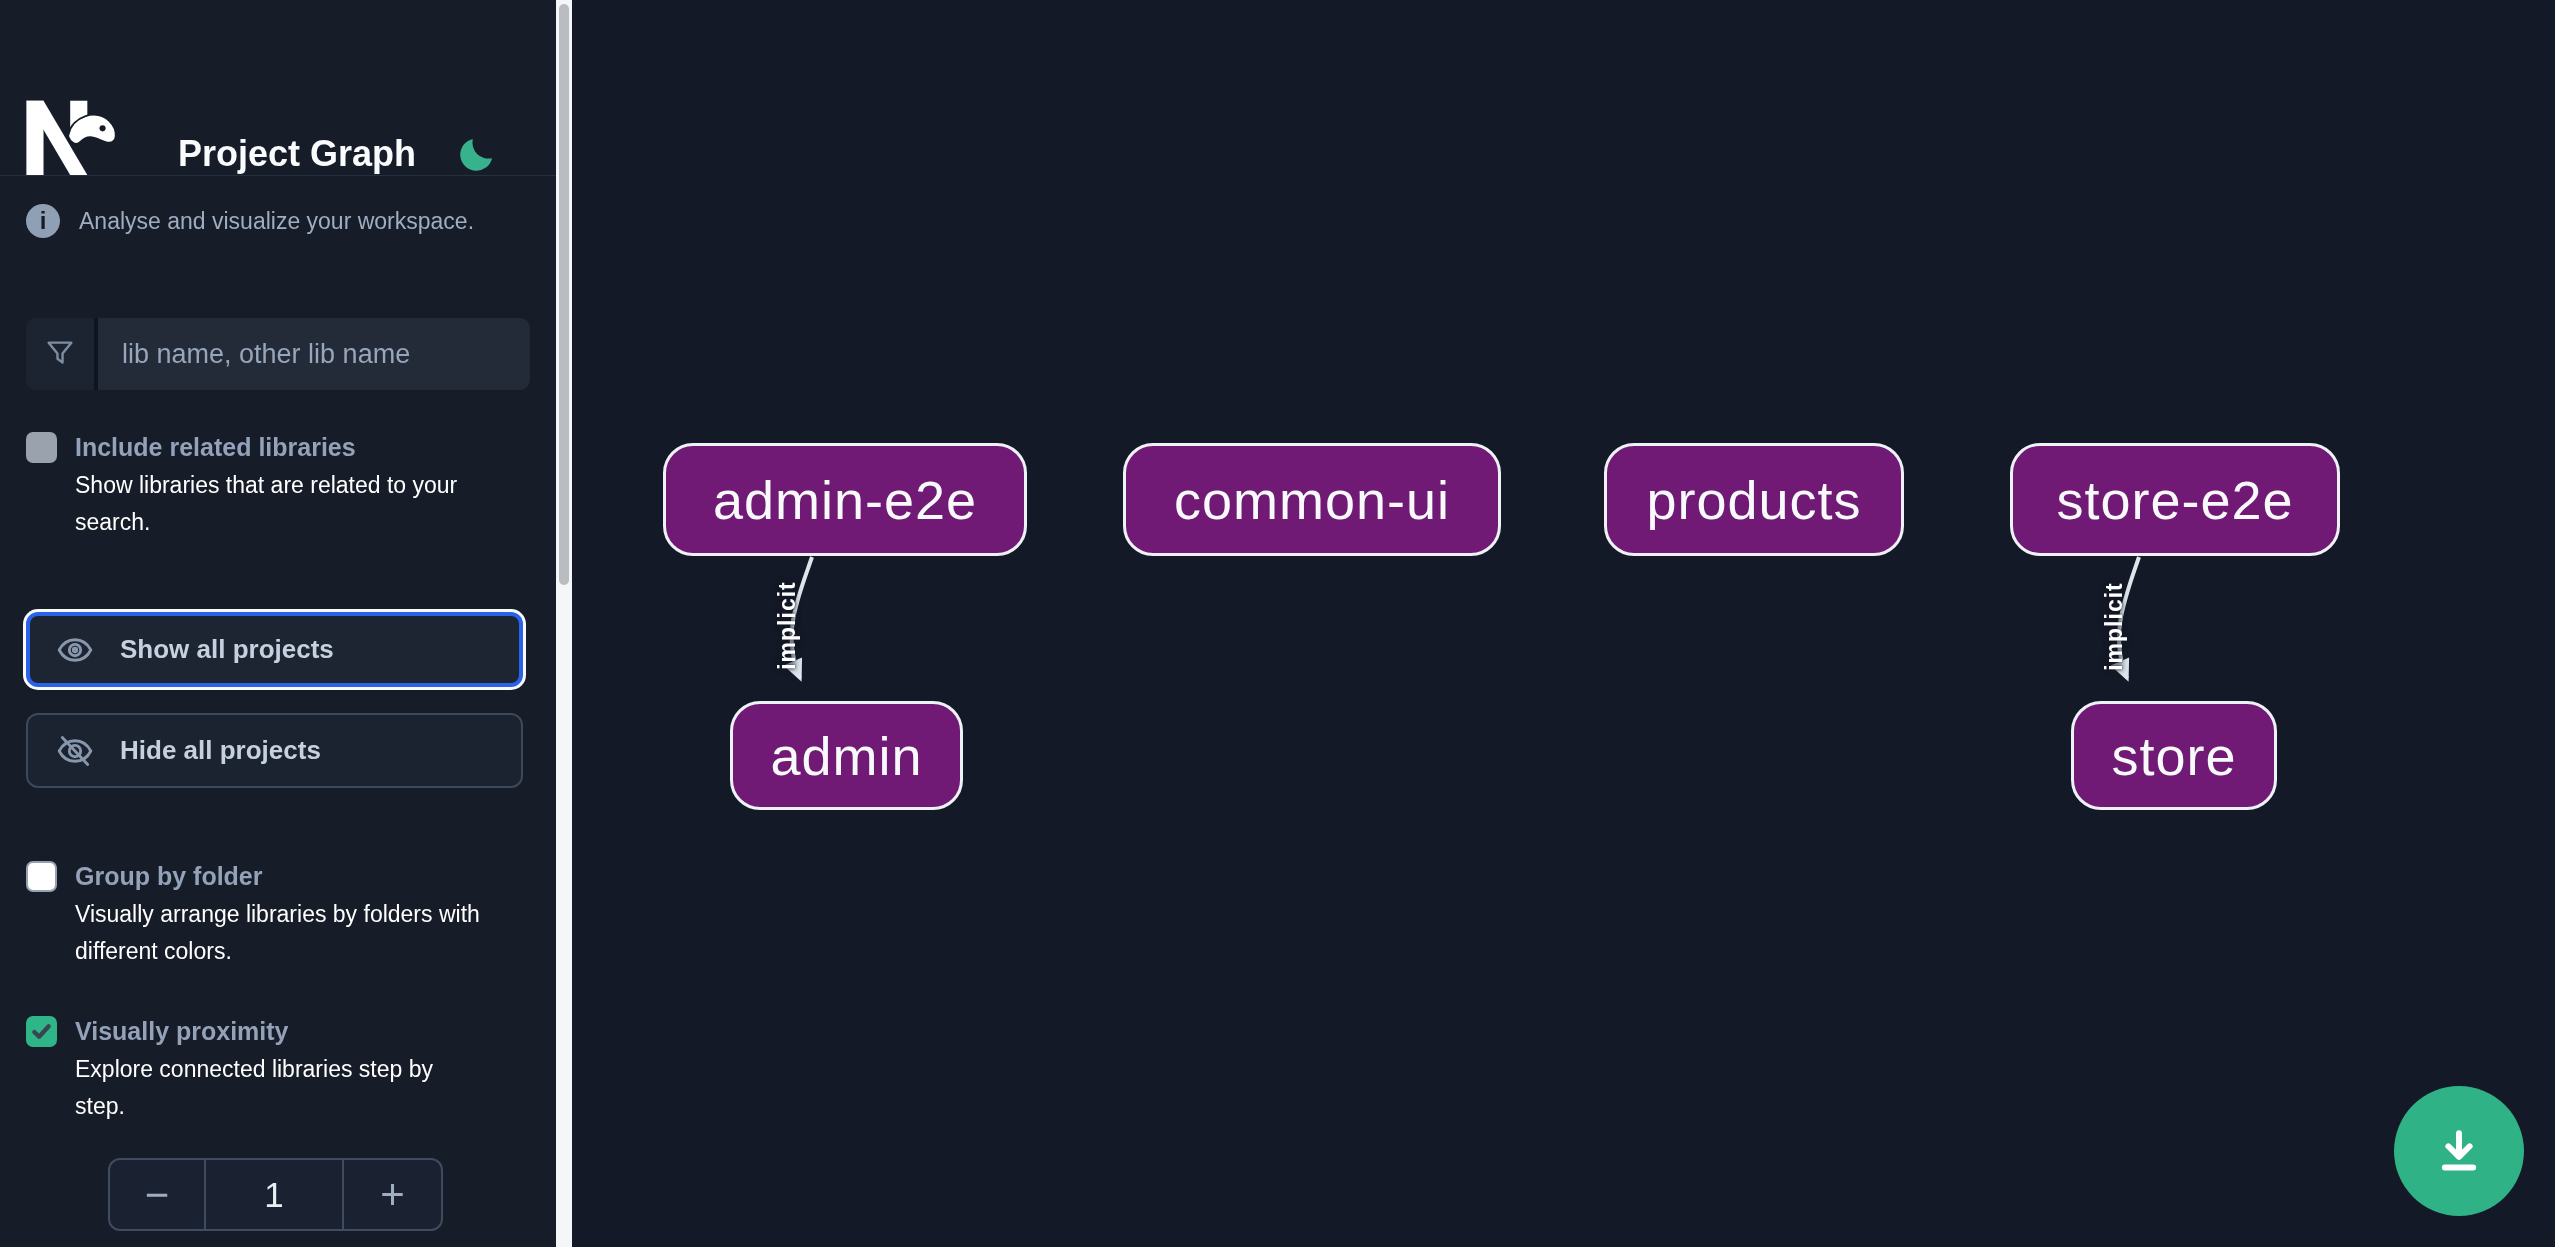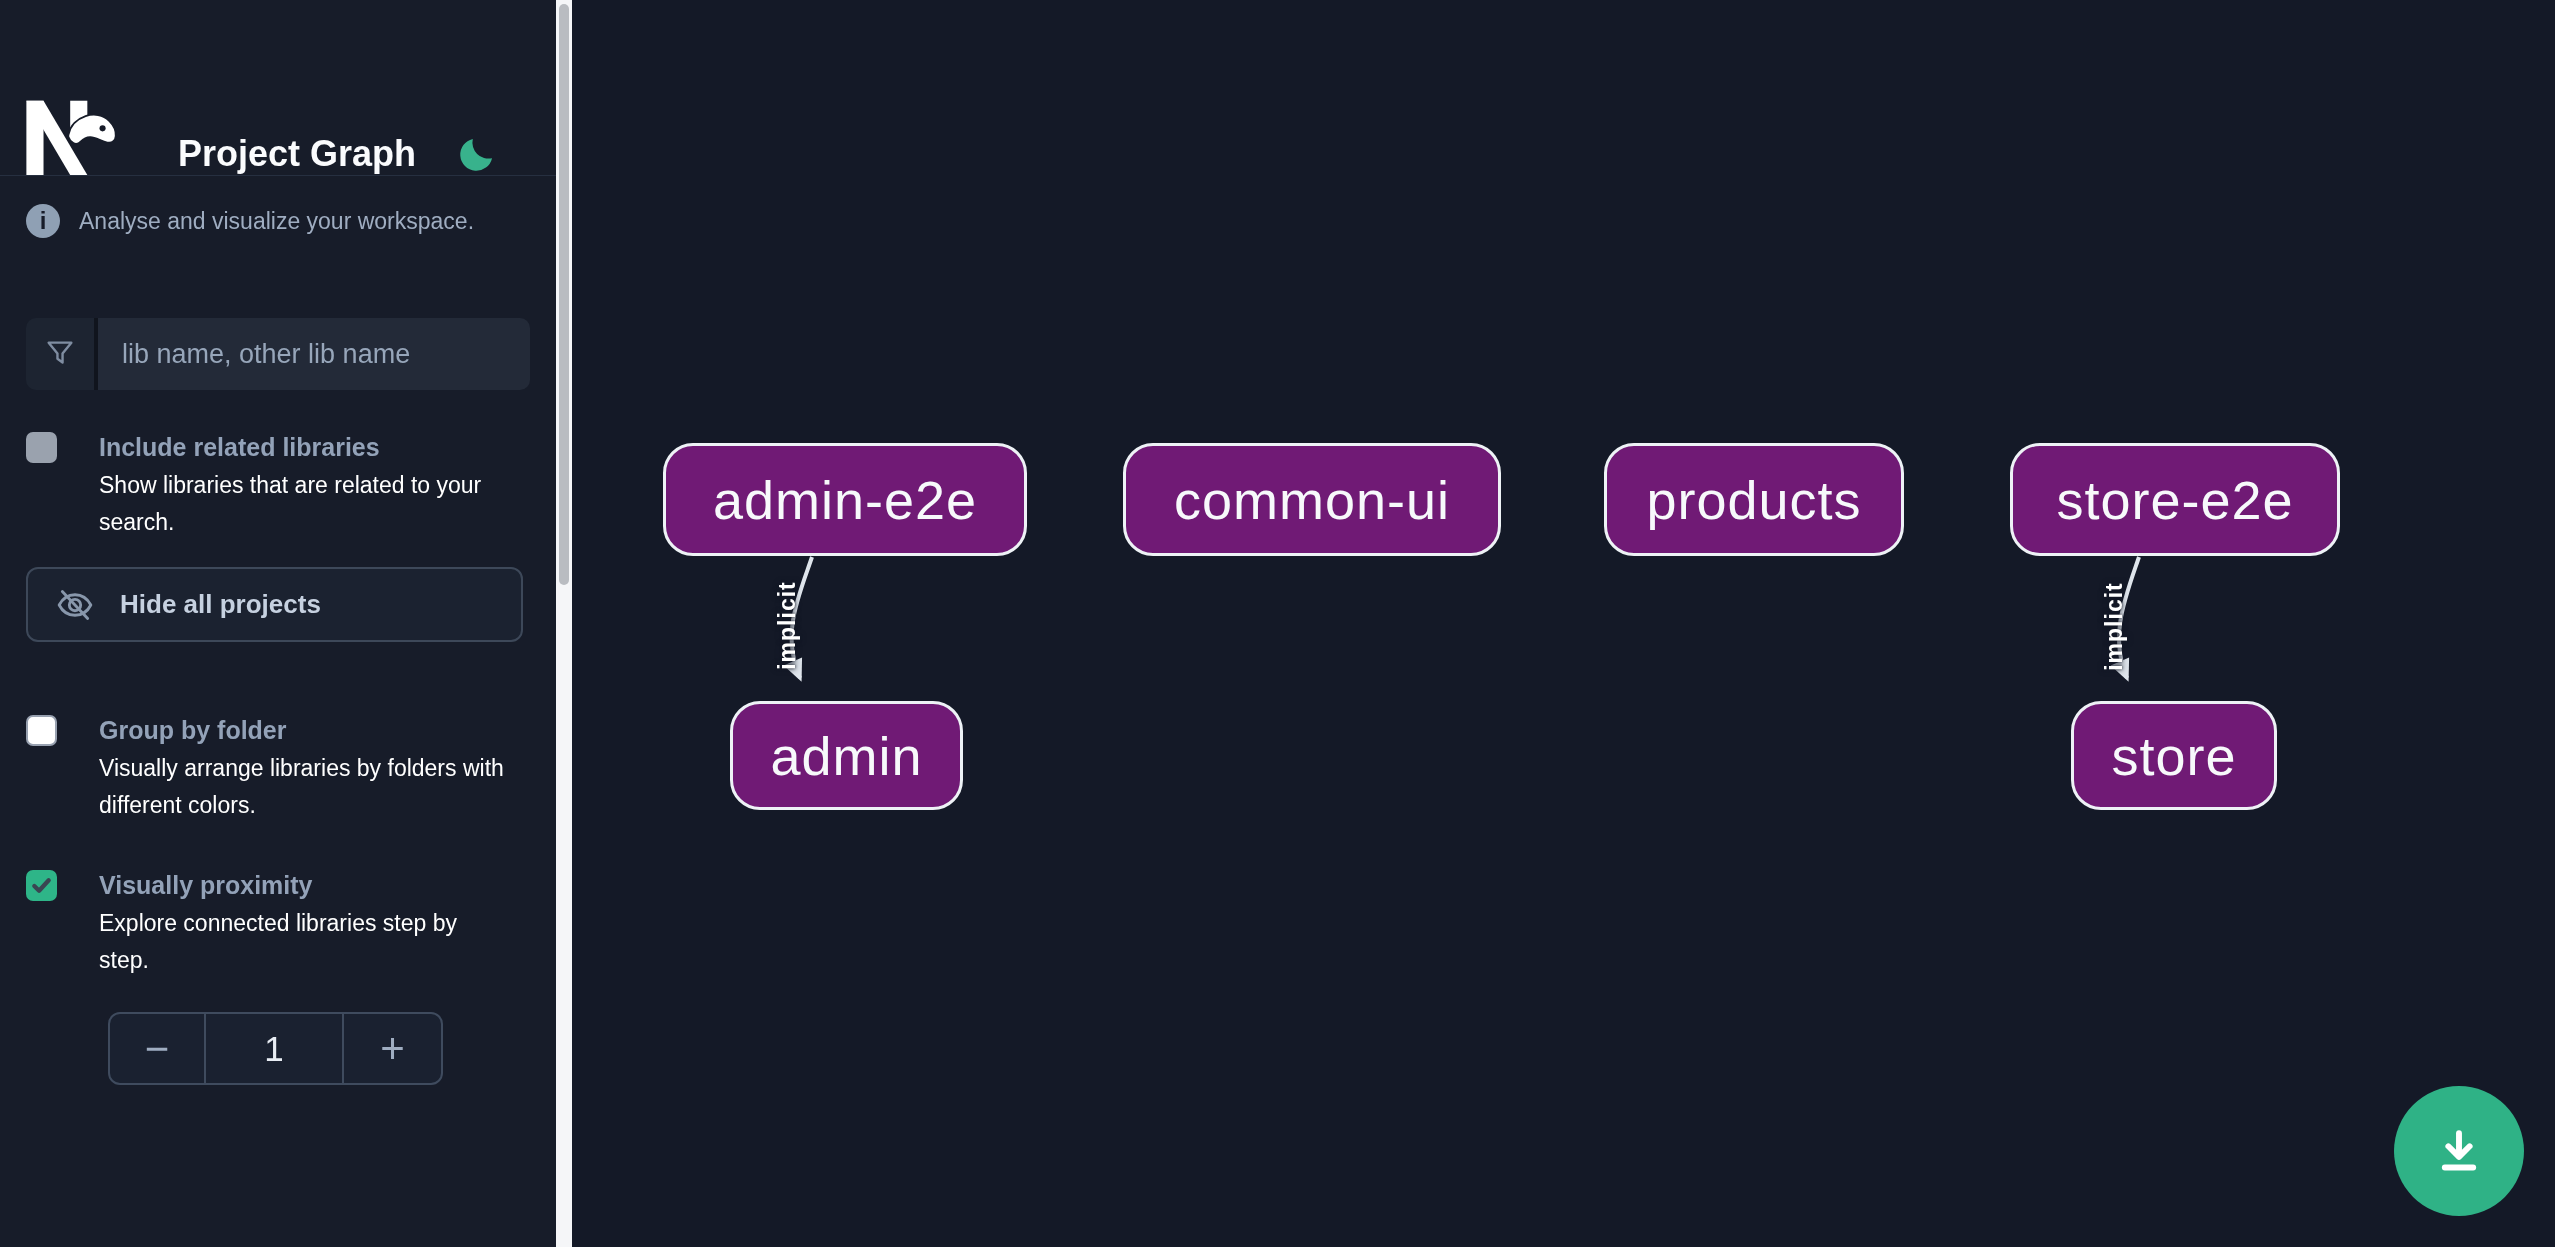--- a/index.html
+++ b/index.html
@@ -30,21 +30,21 @@
     display:flex;align-items:center;justify-content:center;font-size:24px;font-weight:700;flex-shrink:0;}
   .tagline{font-size:23px;color:#9fadc1;}
 
   .search{margin:80px 26px 0;height:72px;display:flex;border-radius:10px;overflow:hidden;}
   .search-iconcell{width:68px;background:#1d2431;display:flex;align-items:center;justify-content:center;
     border-right:4px solid #10141d;flex-shrink:0;}
   .search input{flex:1;background:#232a38;border:none;outline:none;color:#dbe3ee;
     font-size:27px;padding:0 24px;font-family:"Liberation Sans",sans-serif;}
   .search input::placeholder{color:#97a6ba;}
 
-  .toggle{display:flex;gap:42px;padding:0 26px;}
+  .toggle{display:flex;gap:18px;padding:0 26px;}
   .cbox{width:31px;height:31px;border-radius:7px;flex-shrink:0;margin-top:3px;box-sizing:border-box;cursor:pointer;
     display:flex;align-items:center;justify-content:center;}
   .cbox.disabled{background:#9aa2ae;}
   .cbox.empty{background:#ffffff;border:2px solid #98a1b0;}
   .cbox.checked{background:#2eb588;}
   .tgl-text{width:412px;}
   .tgl-label{font-size:25px;font-weight:700;color:#93a2b8;line-height:37px;}
   .tgl-desc{font-size:23px;color:#ffffff;line-height:37px;margin-top:1px;}
 
   .sb-btn{margin:0 26px;width:497px;height:75px;box-sizing:border-box;border-radius:12px;
@@ -142,20 +142,30 @@
     </div>
 
     <div class="toggle mt39">
       <span class="cbox disabled"></span>
       <div class="tgl-text">
         <div class="tgl-label">Include related libraries</div>
         <div class="tgl-desc">Show libraries that are related to your search.</div>
       </div>
     </div>
 
+    <button class="sb-btn focused mt71">
+      <span style="line-height:0;">
+        <svg width="38" height="38" viewBox="0 0 24 24" fill="none" stroke="#8897ab" stroke-width="1.8" stroke-linecap="round" stroke-linejoin="round">
+          <path d="M2 12 C 5 6.2, 9 5.5, 12 5.5 C 15 5.5, 19 6.2, 22 12 C 19 17.8, 15 18.5, 12 18.5 C 9 18.5, 5 17.8, 2 12 Z"></path>
+          <circle cx="12" cy="12" r="3.6"></circle>
+          <circle cx="12" cy="12" r="1.1"></circle>
+        </svg>
+      </span>
+      <span>Show all projects</span>
+    </button>
 
     <button class="sb-btn mt26">
       <span style="line-height:0;">
         <svg width="38" height="38" viewBox="0 0 24 24" fill="none" stroke="#8897ab" stroke-width="1.8" stroke-linecap="round" stroke-linejoin="round">
           <path d="M2 12 C 5 6.2, 9 5.5, 12 5.5 C 15 5.5, 19 6.2, 22 12 C 19 17.8, 15 18.5, 12 18.5 C 9 18.5, 5 17.8, 2 12 Z"></path>
           <circle cx="12" cy="12" r="3.6"></circle>
           <line x1="4" y1="3.5" x2="20" y2="20.5"></line>
         </svg>
       </span>
       <span>Hide all projects</span>

